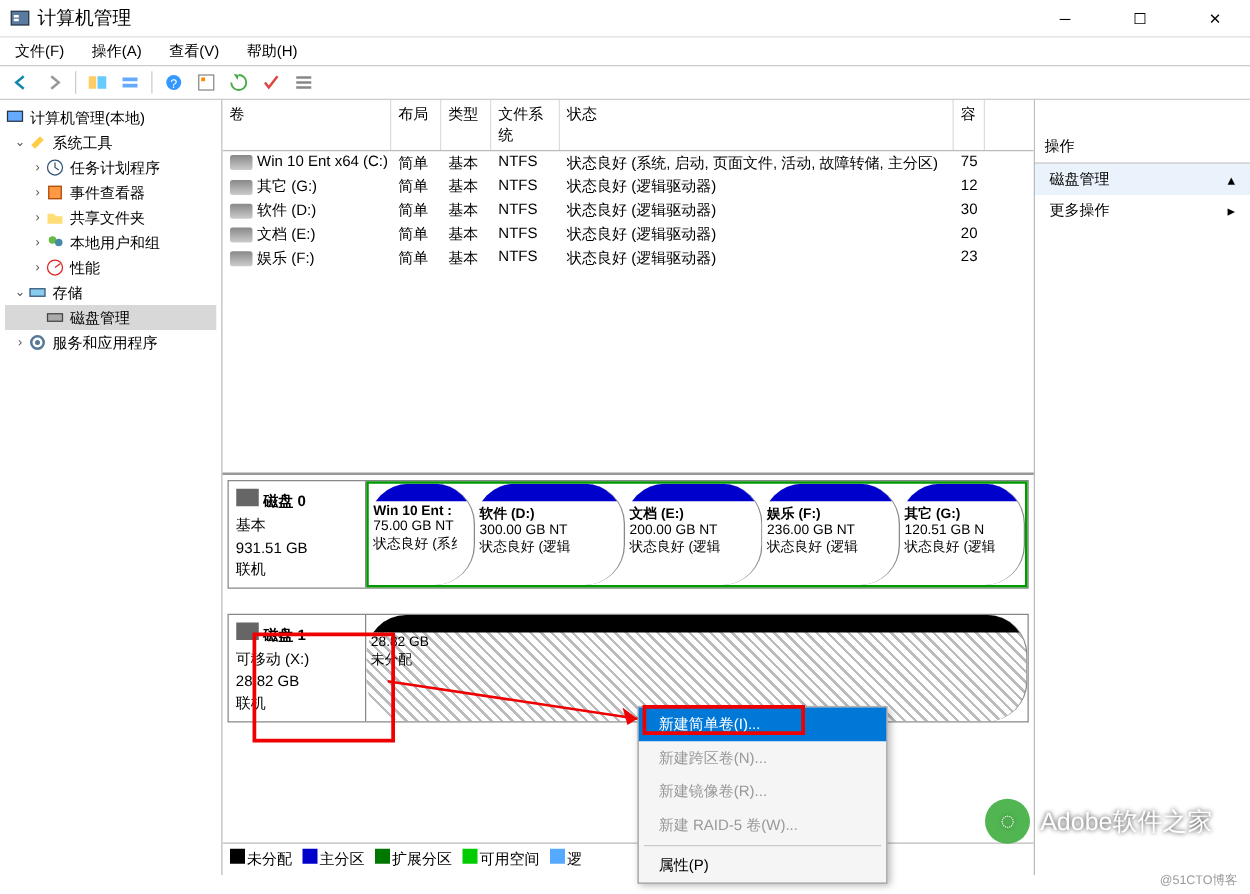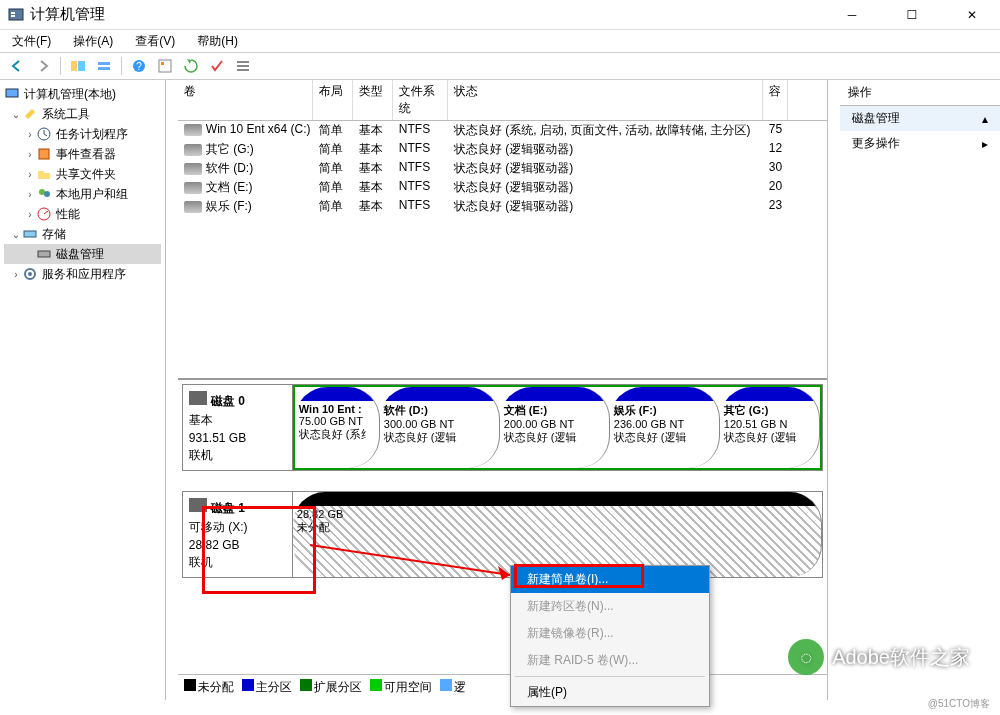--- a/index.html
+++ b/index.html
@@ -12,21 +12,21 @@
 .winbtn { width: 40px; height: 28px; display: flex; align-items: center; justify-content: center; font-size: 12px; }
 
 .menubar { height: 22px; display: flex; align-items: center; padding: 0 8px; gap: 14px; font-size: 12px; }
 .menubar span { padding: 2px 4px; }
 
 .toolbar { height: 28px; display: flex; align-items: center; padding: 0 6px; gap: 4px; border-top: 1px solid #ccc; border-bottom: 1px solid #ccc; }
 .tbtn { width: 22px; height: 22px; display: flex; align-items: center; justify-content: center; border: 1px solid transparent; font-size: 14px; }
 .tbtn svg { width: 16px; height: 16px; }
 .tsep { width: 1px; height: 18px; background: #ccc; margin: 0 2px; }
 
-.main { display: flex; height: 620px; gap: 12px; }
+.main { display: flex; height: 620px; }
 .tree { width: 195px; border-right: 1px solid #bbb; padding: 4px; overflow: auto; font-size: 12px; }
 .tree-item { display: flex; align-items: center; padding: 1px 0; height: 20px; }
 .tree-item .exp { width: 12px; text-align: center; color: #555; font-size: 10px; }
 .tree-item .indent { display: inline-block; }
 .tree-item .ticon { width: 16px; height: 16px; margin-right: 4px; display: inline-flex; align-items: center; justify-content: center; }
 .tree-item.selected { background: #d8d8d8; }
 
 .center { flex: 1; display: flex; flex-direction: column; border-right: 1px solid #bbb; }
 .vol-table { flex: 0 0 300px; overflow: auto; font-size: 12px; border-bottom: 2px solid #999; }
 .vol-header { display: flex; background: #fff; border-bottom: 1px solid #bbb; position: sticky; top: 0; }
@@ -51,21 +51,21 @@
 .part { border-right: 1px solid #888; padding: 4px; font-size: 11px; position: relative; overflow: hidden; border-radius: 32px; }
 .part .phead { height: 14px; background: #0000cc; margin: -4px -4px 2px -4px; }
 .part .ptitle { font-weight: bold; }
 .part.hatched { background: repeating-linear-gradient(45deg, #fff, #fff 4px, #bbb 4px, #bbb 6px); }
 .part.hatched .phead { background: #000; }
 
 .legend { display: flex; gap: 8px; padding: 4px 6px; font-size: 12px; align-items: center; border-top: 1px solid #bbb; }
 .legend .sw { width: 12px; height: 12px; display: inline-block; margin-right: 2px; }
 
 .actions { width: 190px; font-size: 12px; }
-.actions .ahdr { padding: 4px 8px; font-weight: normal; border-bottom: 1px solid #bbb; background: #fff; }
+.actions .ahdr { padding: 4px 8px; font-weight: normal; border-bottom: 1px solid #bbb; background: #fff; margin-top: 25px; }
 .actions .arow { padding: 4px 12px; display: flex; align-items: center; justify-content: space-between; }
 .actions .arow.hl { background: #eaf3fb; }
 
 .ctxmenu { position: absolute; left: 510px; top: 565px; width: 200px; background: #f5f5f5; border: 1px solid #999; box-shadow: 2px 2px 6px rgba(0,0,0,0.3); font-size: 12px; z-index: 100; }
 .ctxmenu .mitem { padding: 5px 16px; }
 .ctxmenu .mitem.sel { background: #0078d7; color: #fff; }
 .ctxmenu .mitem.dis { color: #999; }
 .ctxmenu .msep { height: 1px; background: #ccc; margin: 2px 4px; }
 
 .redbox { position: absolute; border: 3px solid #e00; pointer-events: none; z-index: 200; }

